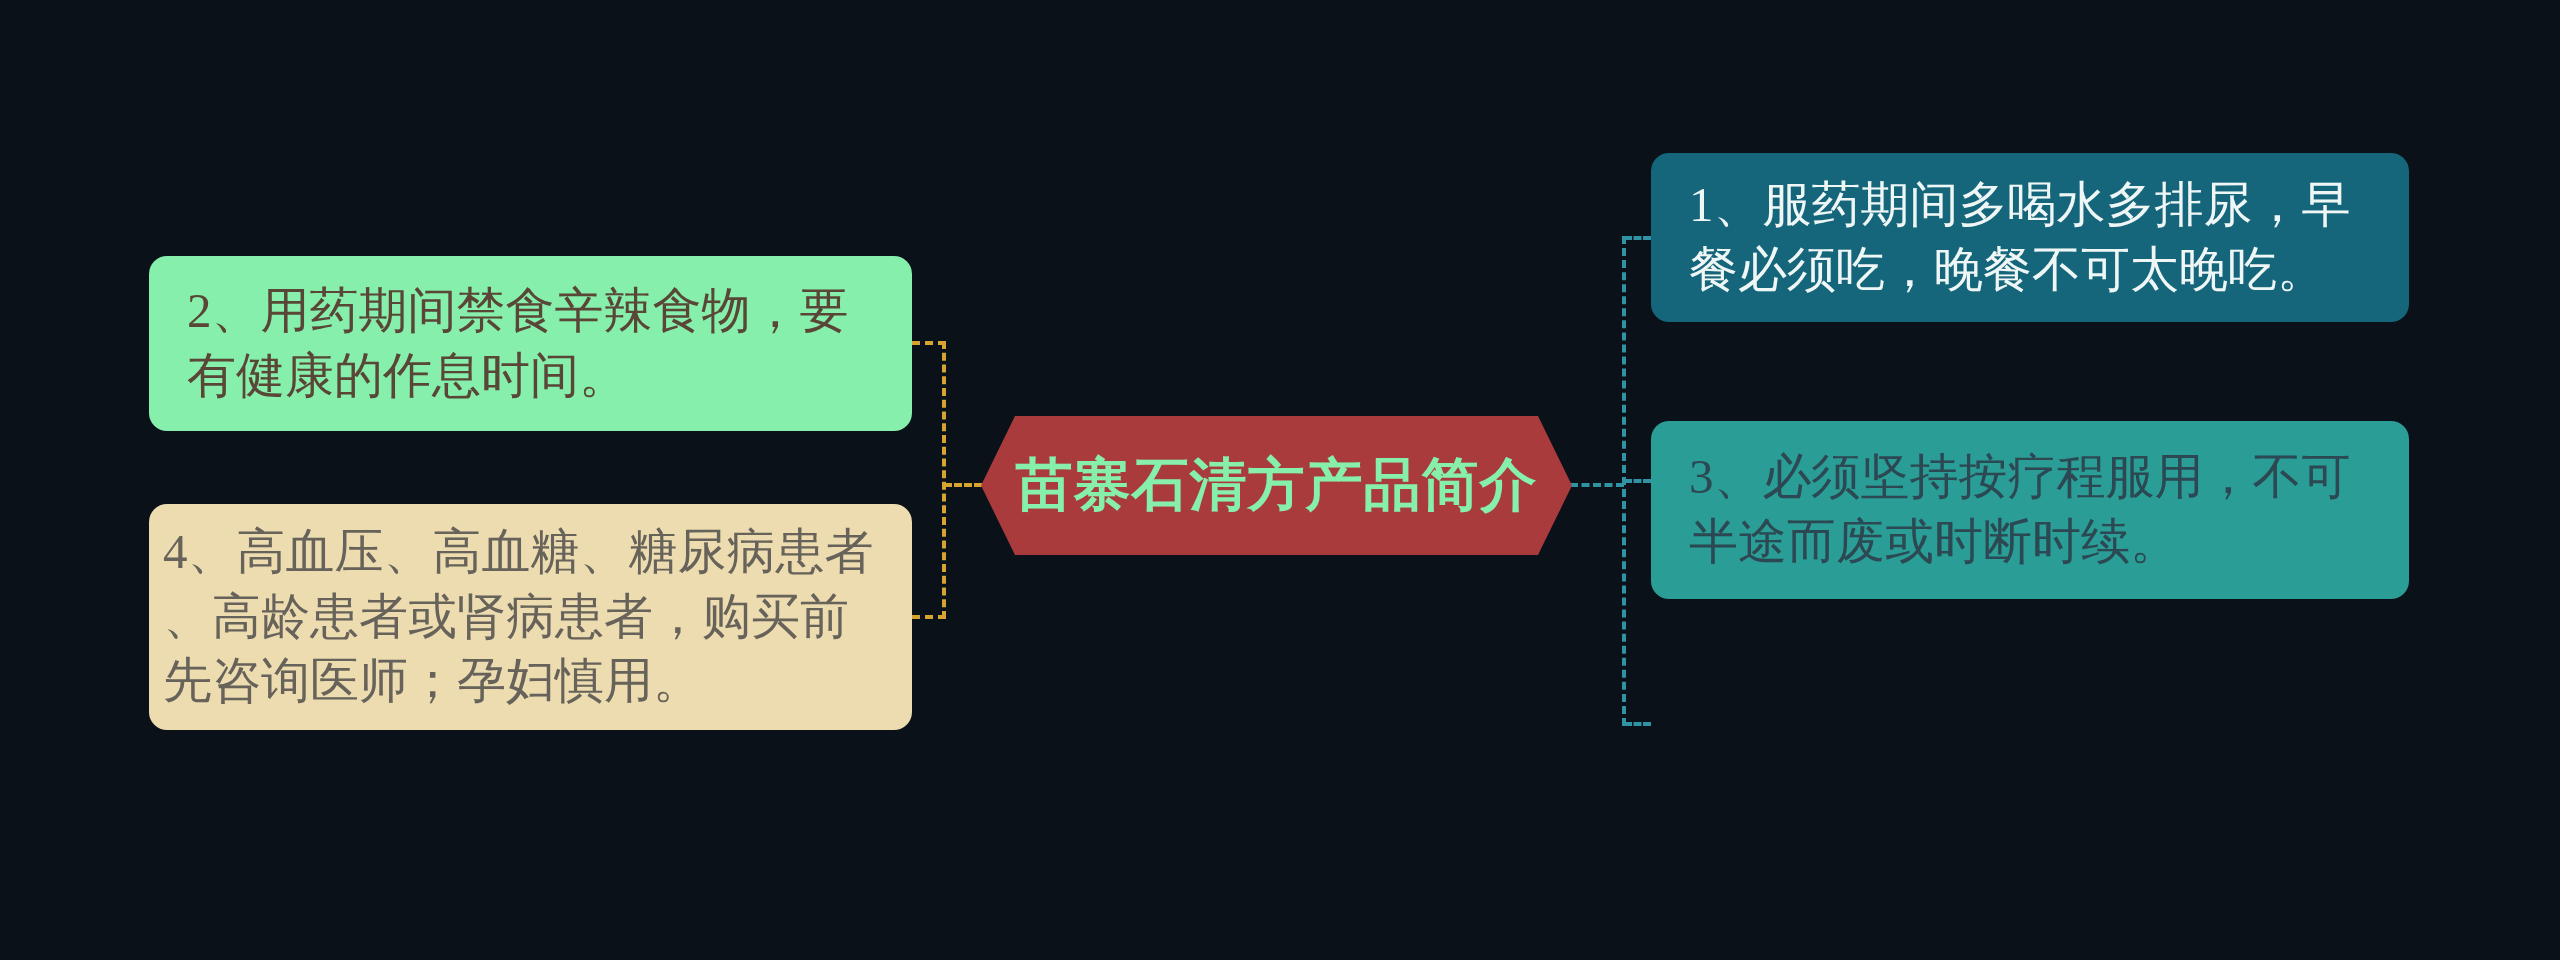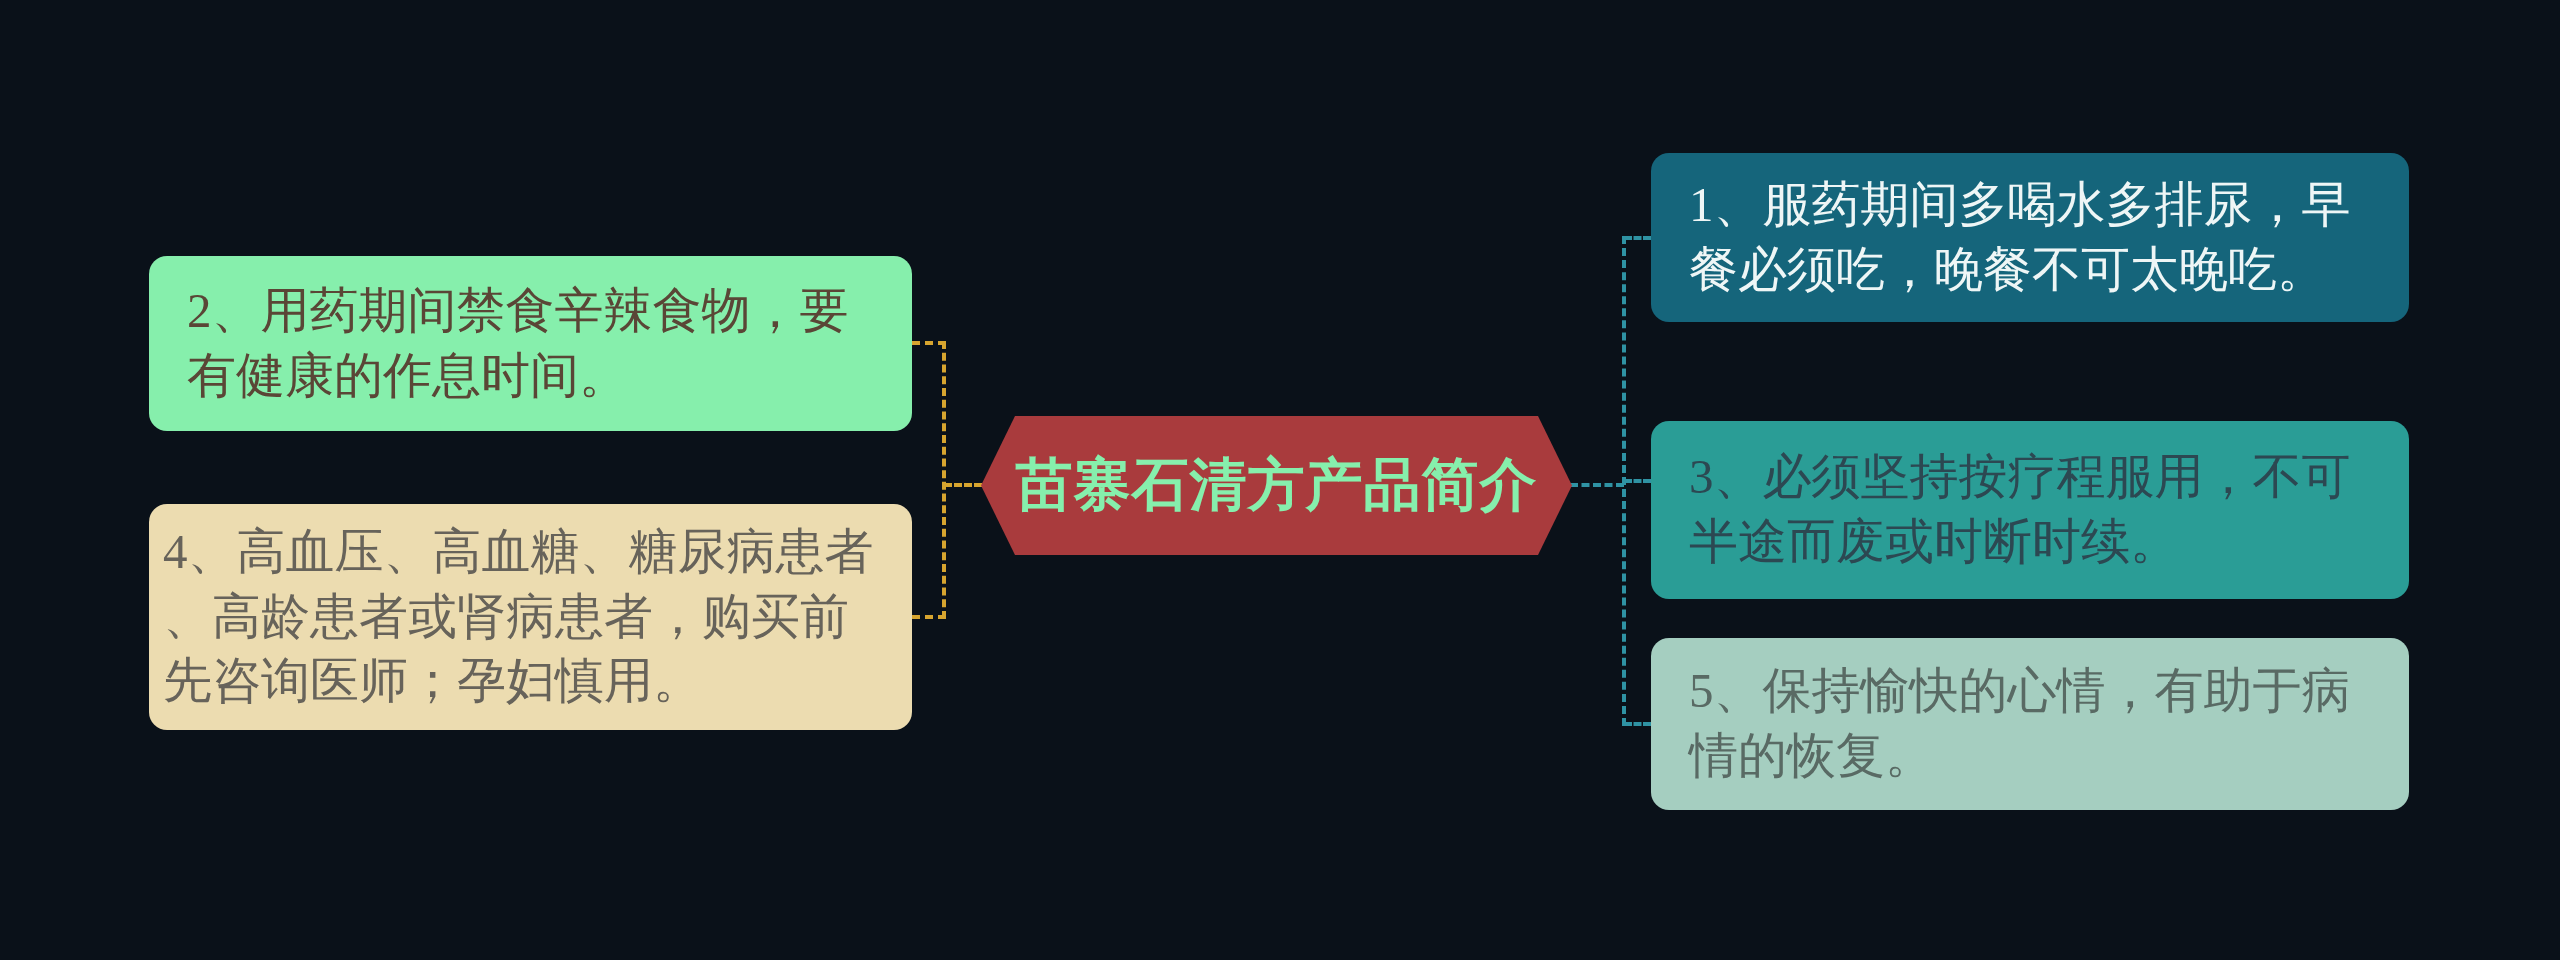--- a/index.html
+++ b/index.html
@@ -77,21 +77,18 @@
   </div>
 
   <div class="topic topic-1" style="background-color: rgb(21, 101, 123); color: rgb(238, 246, 246);">
     <span>1、服药期间多喝水多排尿，早餐必须吃，晚餐不可太晚吃。</span>
   </div>
 
   <div class="topic topic-3" style="background-color: rgb(42, 157, 150); color: rgb(44, 72, 82);">
     <span>3、必须坚持按疗程服用，不可半途而废或时断时续。</span>
   </div>
 
-  <div class="topic topic-5" style="background-color: rgb(165, 206, 192); color: rgb(89, 106, 100);">
-    <span>5、保持愉快的心情，有助于病情的恢复。</span>
-  </div>
 
   <div class="center-topic" style="background-color: rgb(169, 59, 61); color: #86efac;">
     <span>苗寨石清方产品简介</span>
   </div>
 
 </div>
 
 </body></html>

